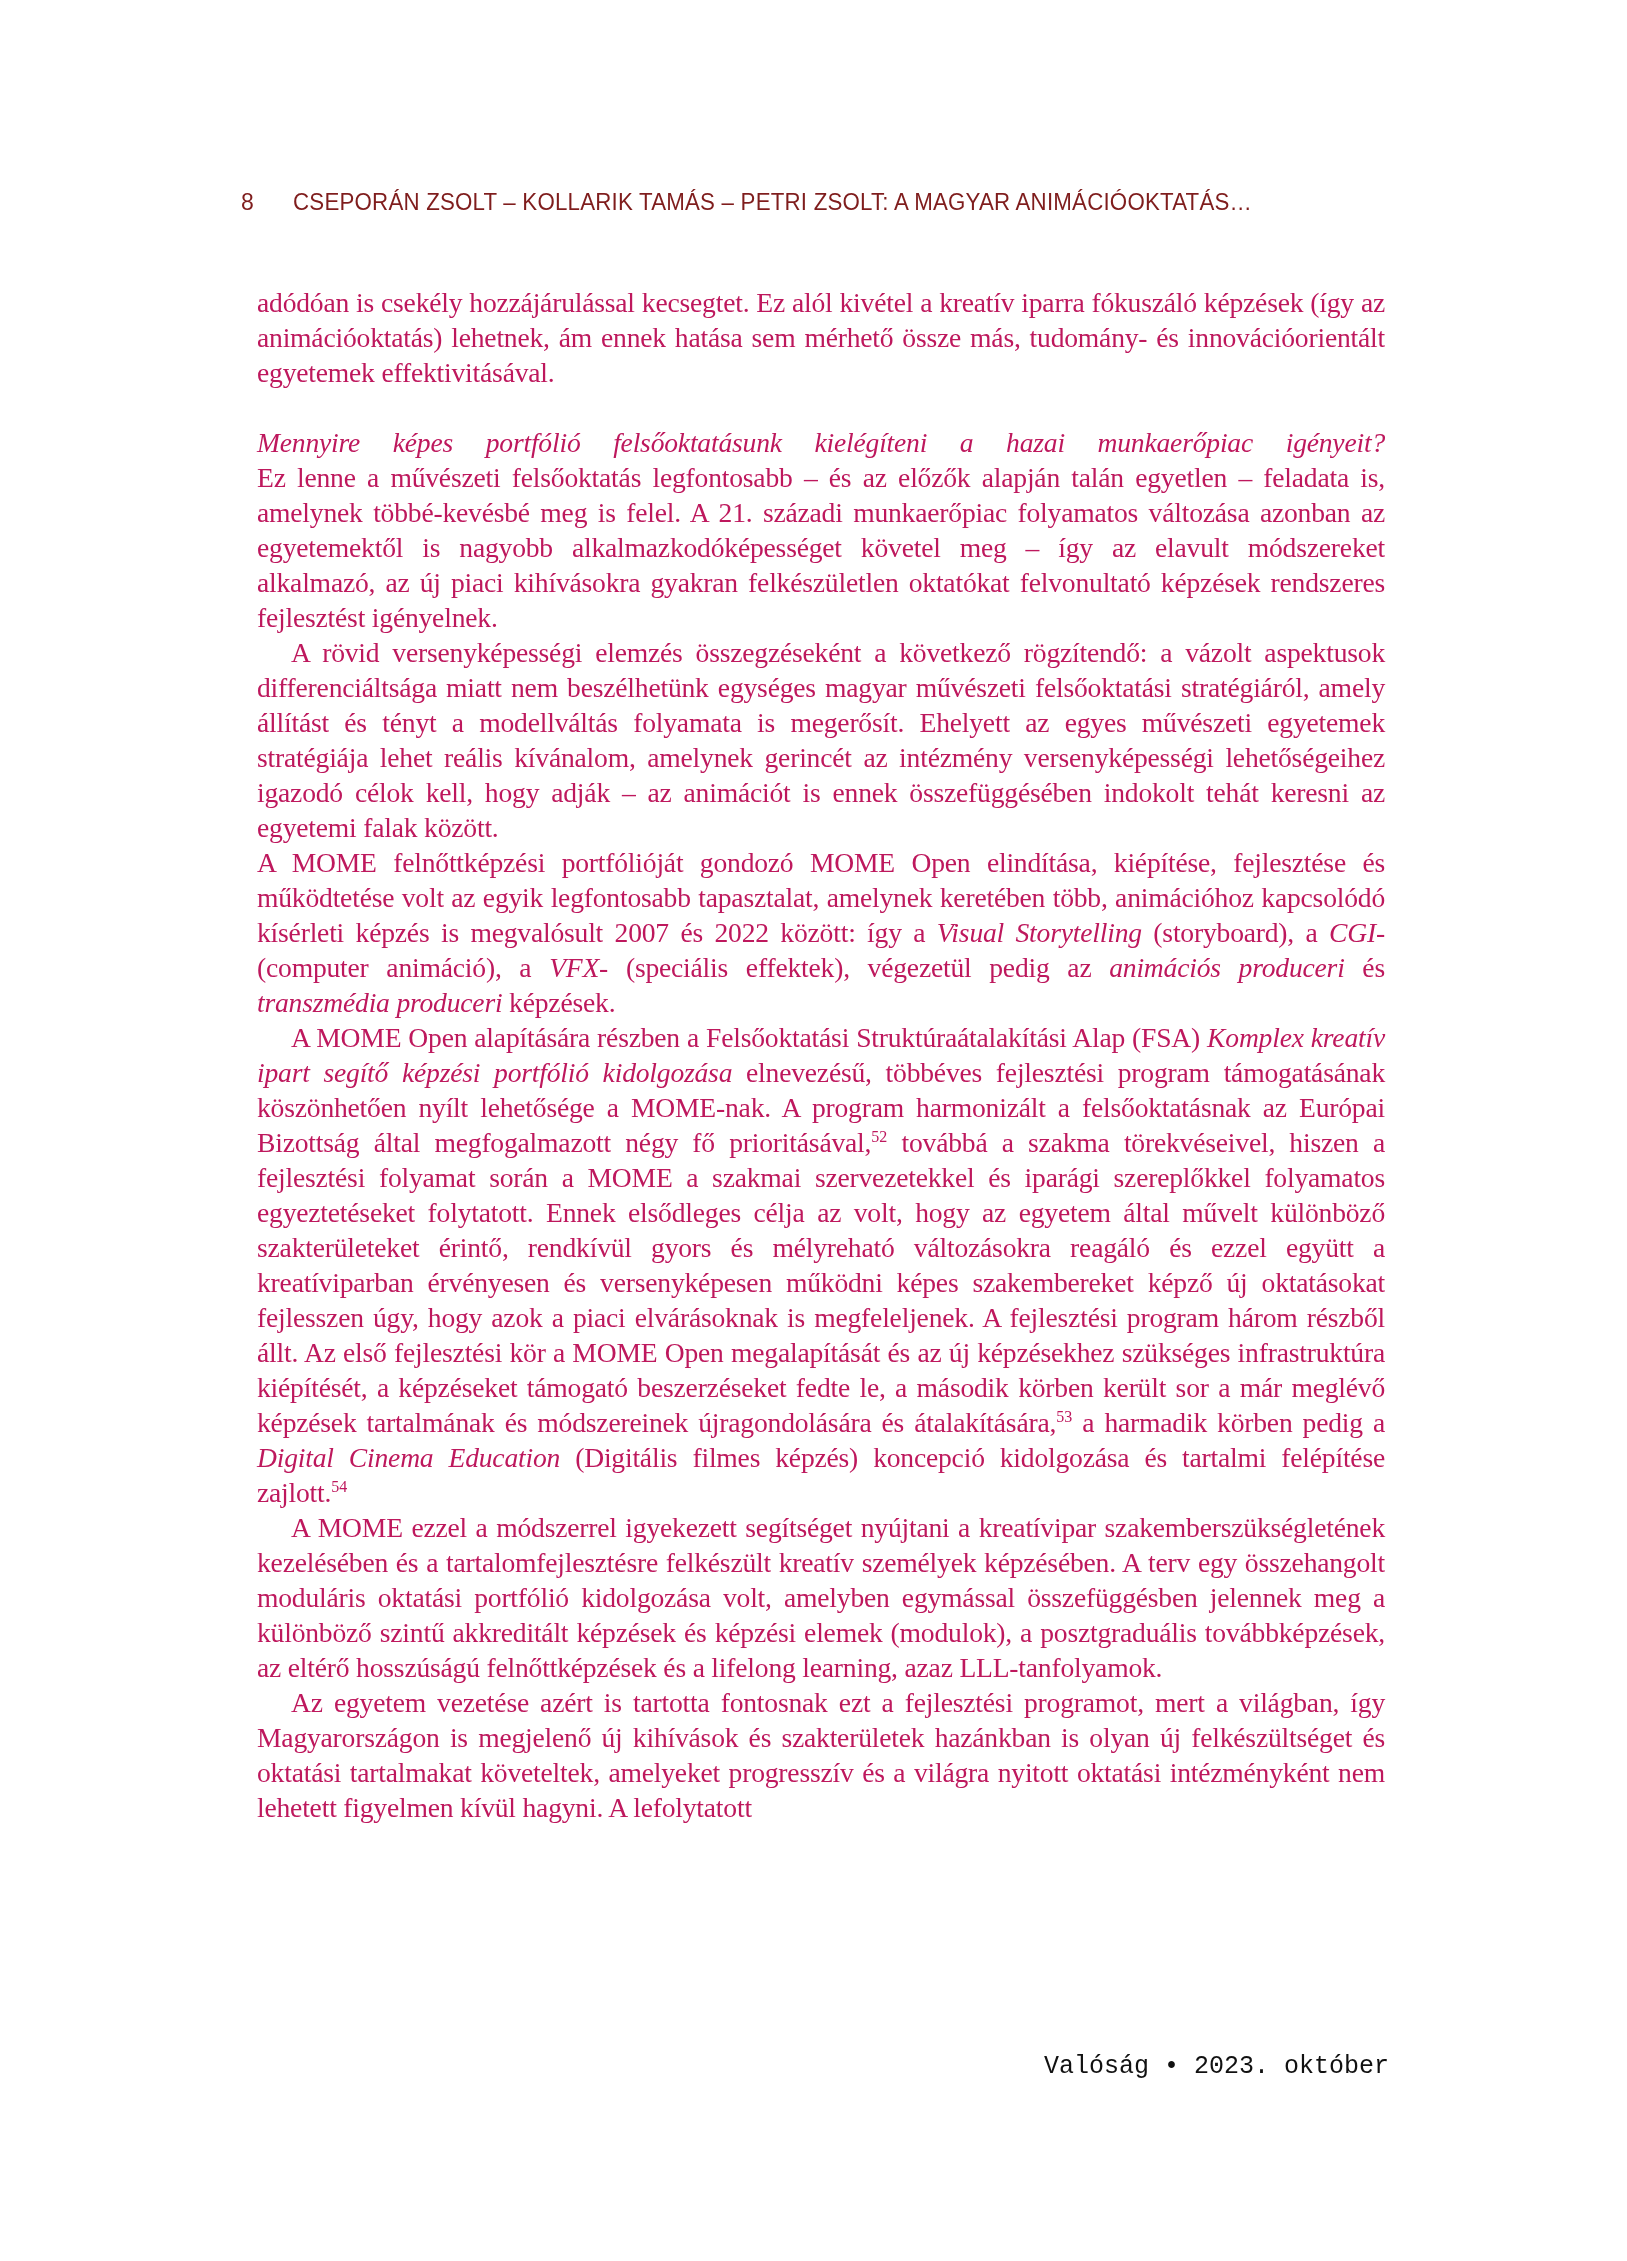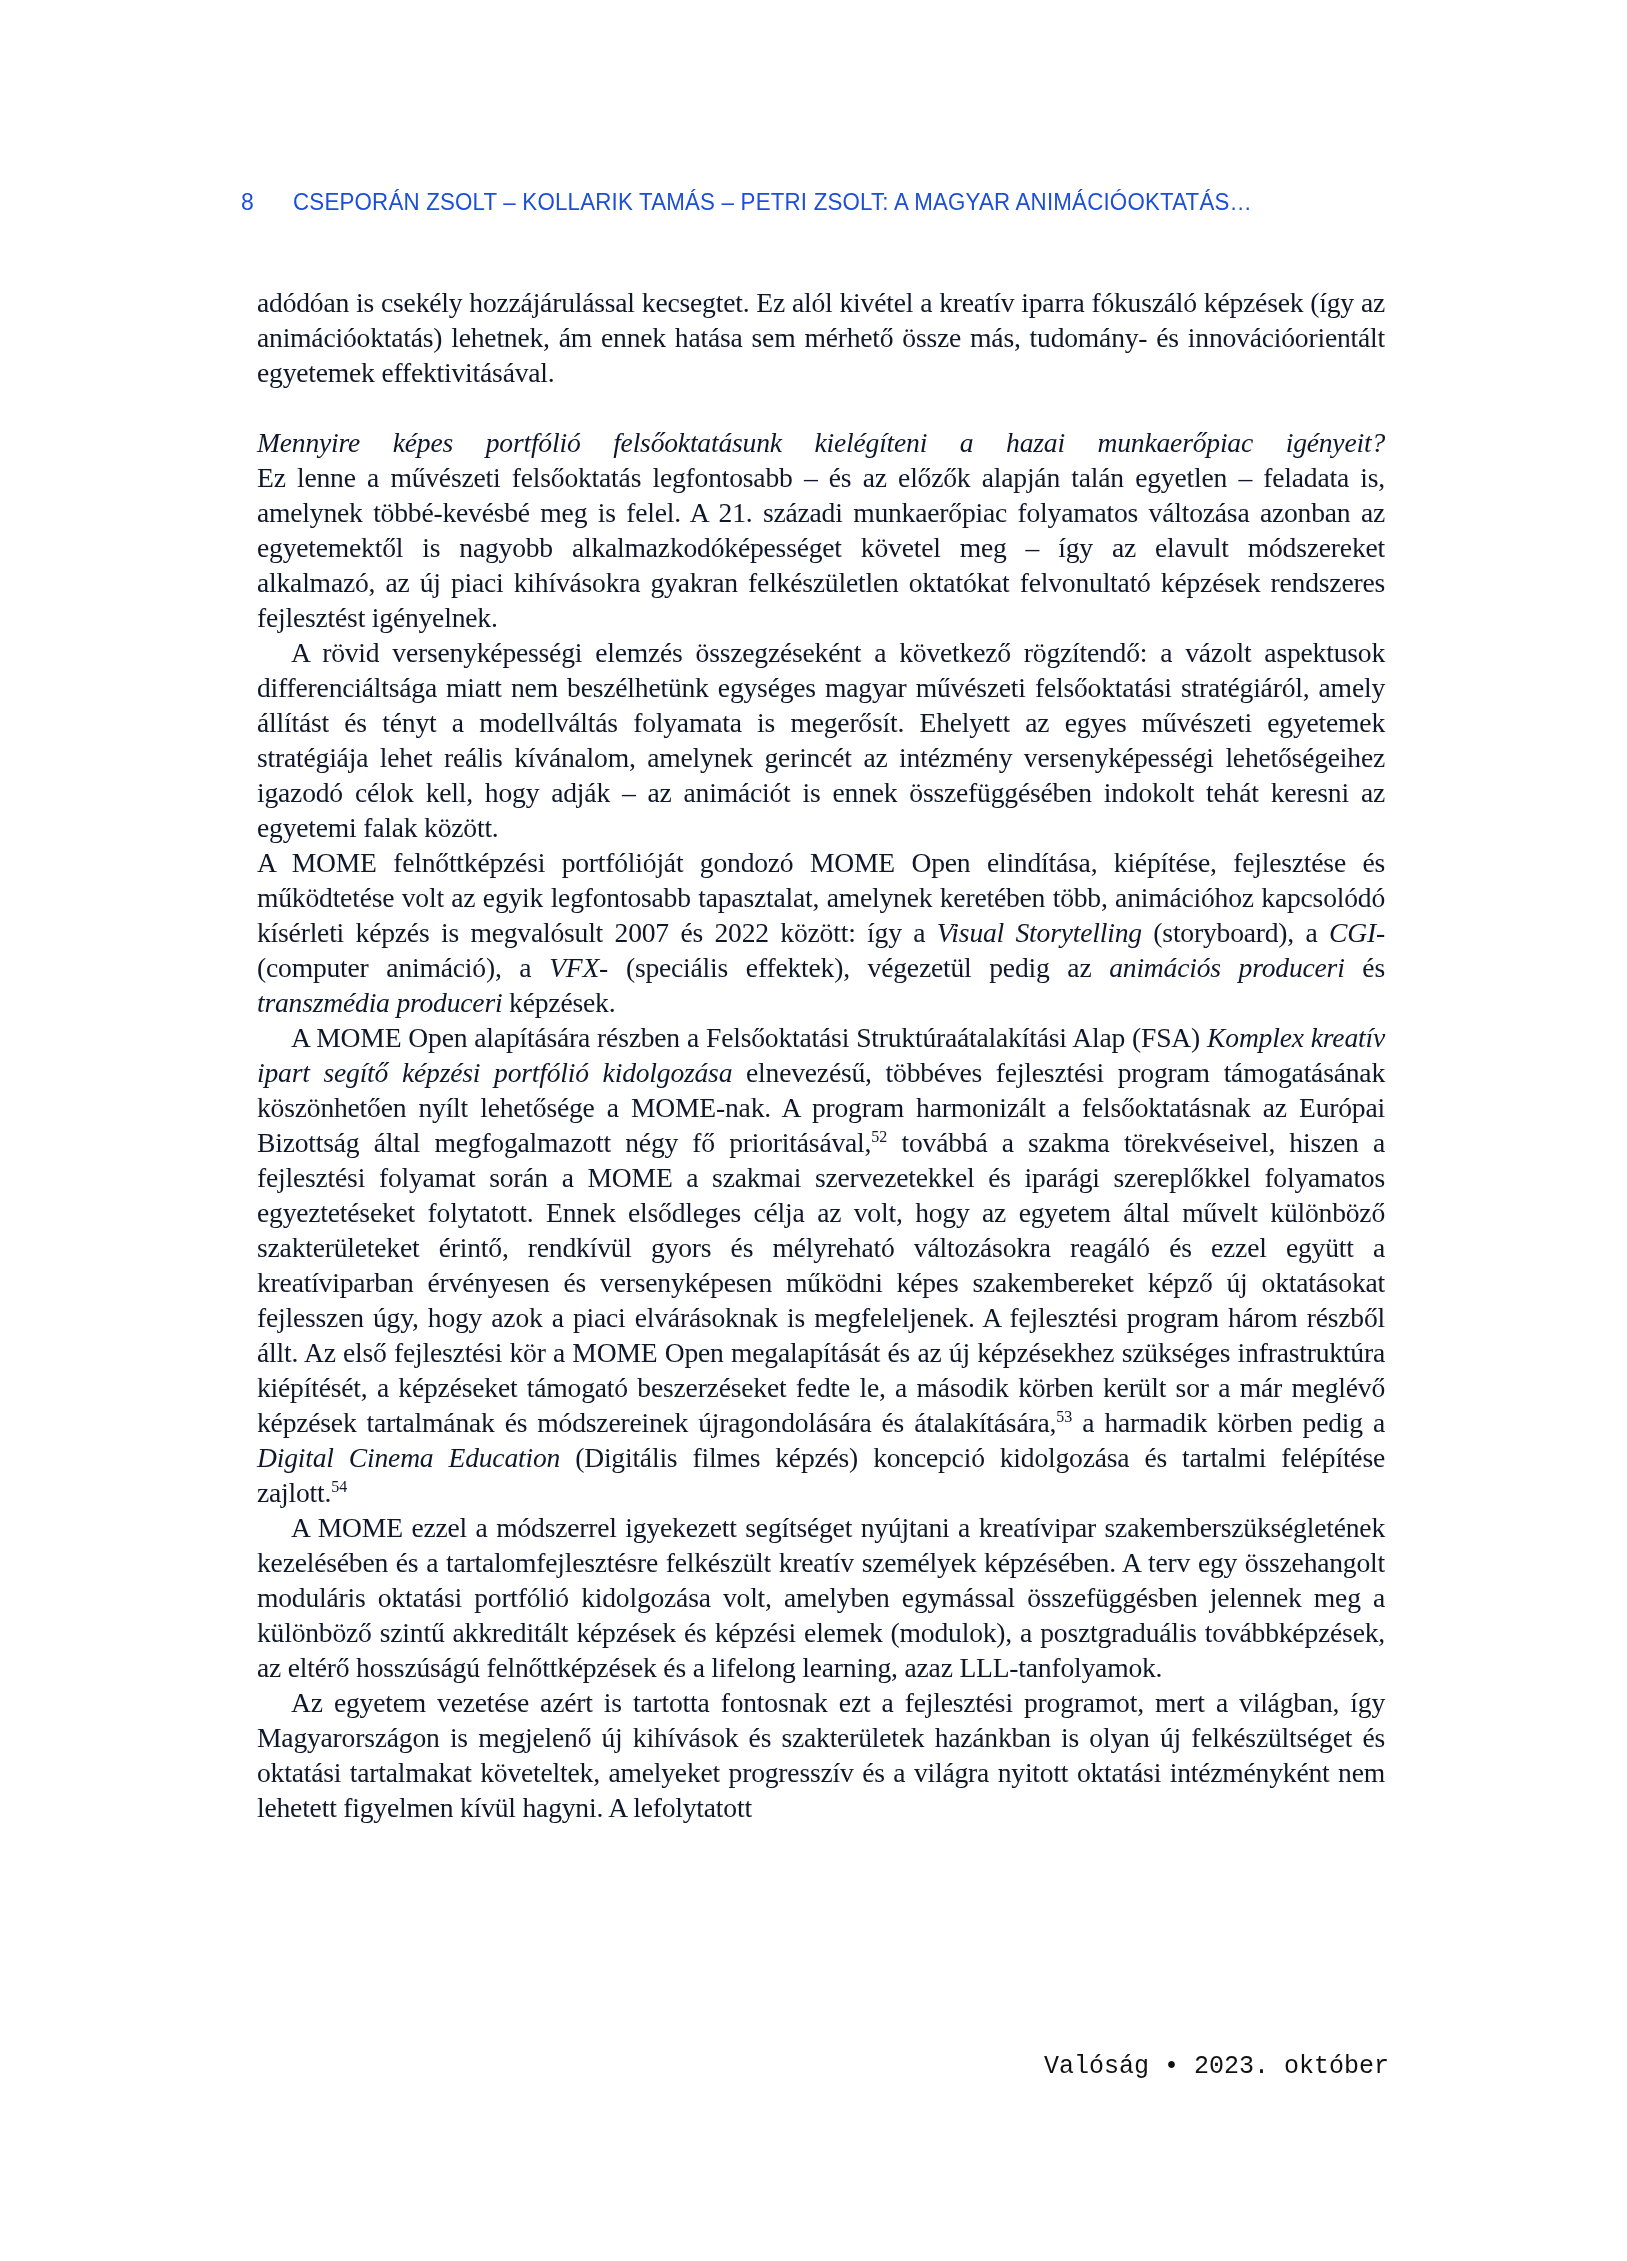--- a/index.html
+++ b/index.html
@@ -22,42 +22,42 @@
   .running-head {
     position: absolute;
     left: 241px;
     top: 189px;
     width: 1149px;
     font-family: "Liberation Sans", "DejaVu Sans", sans-serif;
     font-size: 23px;
     line-height: 26px;
     letter-spacing: 0.2px;
     white-space: nowrap;
-    color: #1d4ed8;
+    color: #7f1d1d;
   }
   .running-head .page-num {
     display: inline-block;
     width: 52px;
   }
   .running-head .running-title {
     display: inline-block;
     transform: scaleX(0.97);
     transform-origin: left center;
   }
   
   .body-col {
     position: absolute;
     left: 257px;
     top: 285px;
     width: 1128px;
     font-size: 27.6px;
     line-height: 35px;
     letter-spacing: -0.2px;
     text-align: justify;
-    color: #0f172a;
+    color: #be185d;
   }
   .body-col p, .body-col h2 {
     margin: 0;
     padding: 0;
   }
   .para.indent { text-indent: 34px; }
   .spacer-before { margin-top: 35px !important; }
   .question {
     font-style: italic;
     text-align-last: justify;

